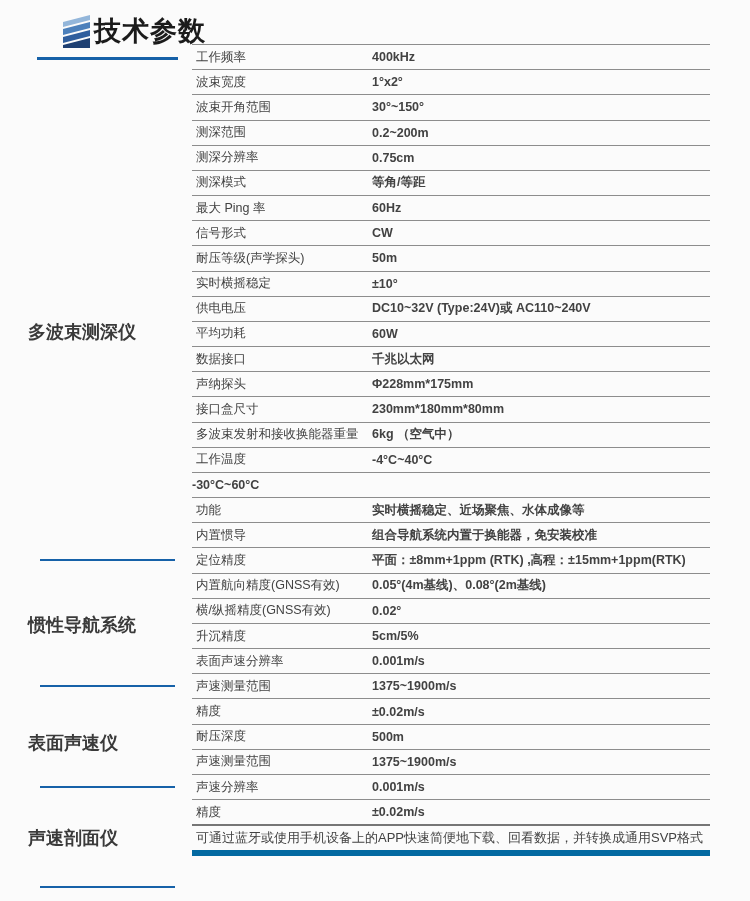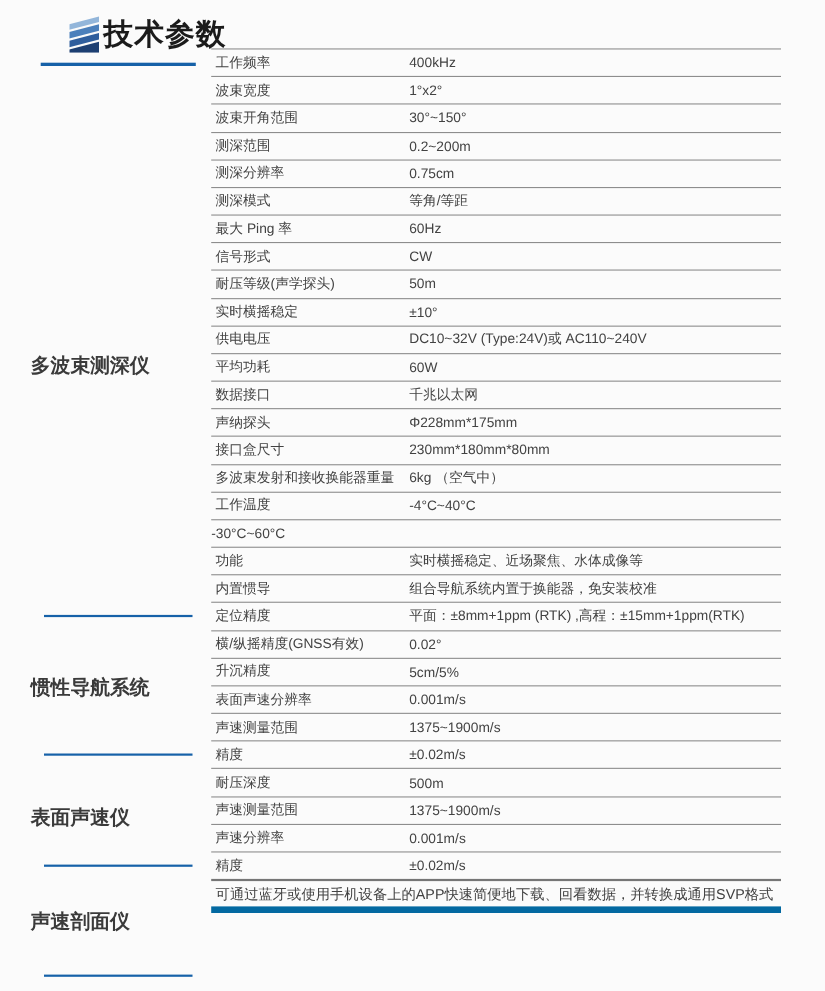--- a/index.html
+++ b/index.html
@@ -90,20 +90,21 @@
   }
   .spec-row .param{
     width:176px;
     flex:0 0 176px;
     padding-left:4px;
     white-space:nowrap;
   }
   .spec-row .value{
     flex:1;
     white-space:nowrap;
+    font-weight:bold;
   }
   .note-row{
     display:flex;
     align-items:center;
     height:23.18px;
     border-top:2px solid #767676;
     border-bottom:6px solid #0369a1;
     font-size:13px;
     color:#424242;
   }
@@ -251,20 +252,24 @@
   <div class="spec-row">
     <div class="param">内置惯导</div>
     <div class="value">组合导航系统内置于换能器，免安装校准</div>
   </div>
 
   <div class="spec-row">
     <div class="param">定位精度</div>
     <div class="value">平面：±8mm+1ppm (RTK) ,高程：±15mm+1ppm(RTK)</div>
   </div>
 
+  <div class="spec-row">
+    <div class="param">内置航向精度(GNSS有效)</div>
+    <div class="value">0.05°(4m基线)、0.08°(2m基线)</div>
+  </div>
 
   <div class="spec-row">
     <div class="param">横/纵摇精度(GNSS有效)</div>
     <div class="value">0.02°</div>
   </div>
 
   <div class="spec-row">
     <div class="param">升沉精度</div>
     <div class="value">5cm/5%</div>
   </div>

